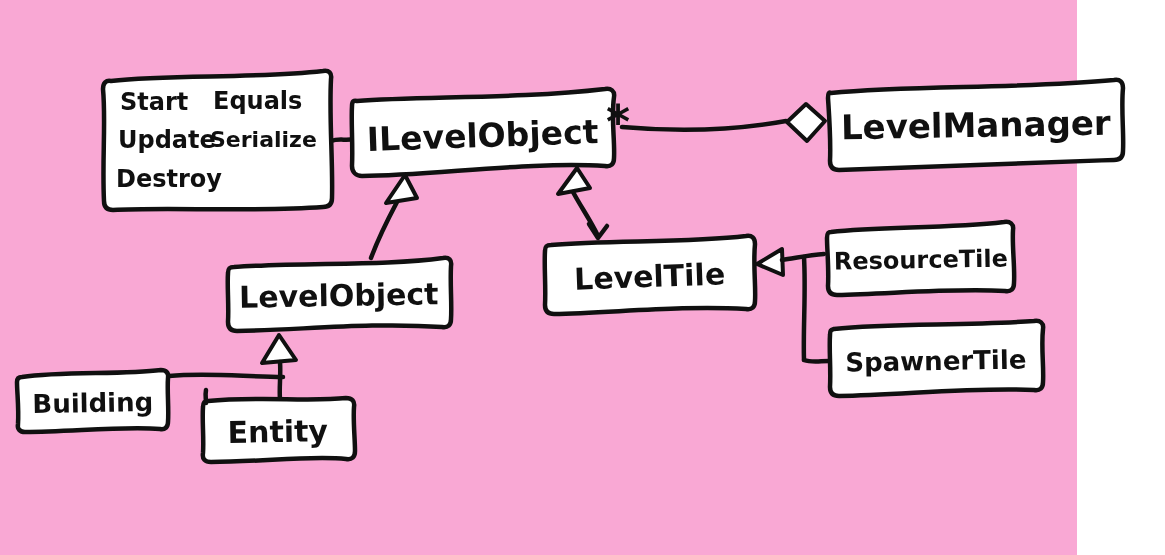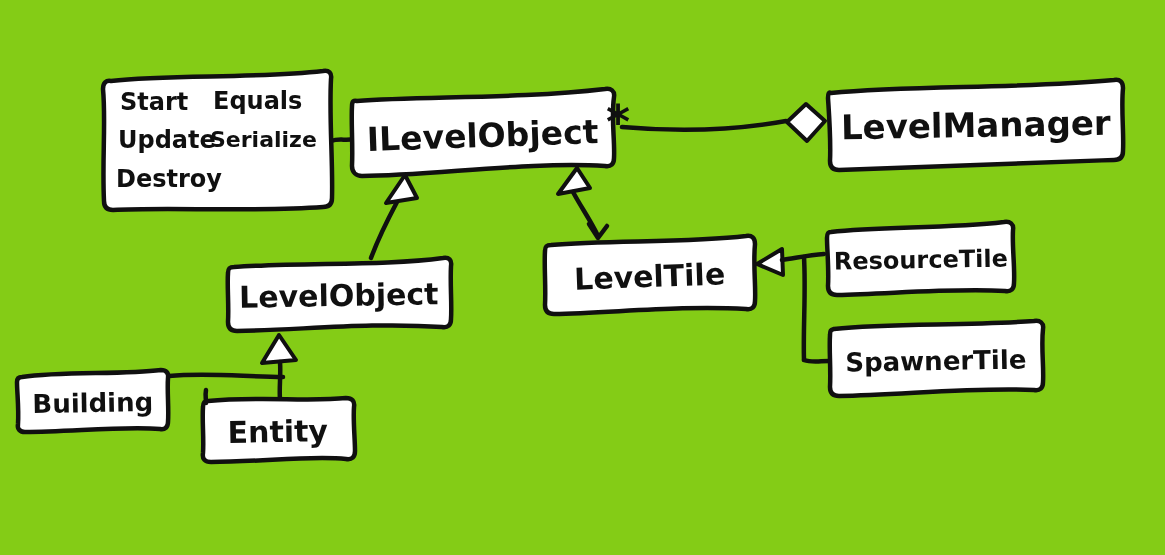--- a/index.html
+++ b/index.html
@@ -2,21 +2,21 @@
 <html><head>
 <meta charset="utf-8">
 <style>
   html, body {
     margin: 0; padding: 0;
     width: 1165px; height: 555px;
     background: #ffffff;
     overflow: hidden;
     font-family: "DejaVu Sans", sans-serif;
   }
-  #canvas-wrap { position: relative; width: 1165px; height: 555px; background:#84cc16; }
+  #canvas-wrap { position: relative; width: 1077px; height: 555px; background:#f9a8d4; }
   svg { display:block; }
   .box   { fill:#ffffff; stroke:#101010; stroke-width:4.5; stroke-linecap:round; stroke-linejoin:round; }
   .stroke{ fill:none;    stroke:#101010; stroke-width:4.5; stroke-linecap:round; stroke-linejoin:round; }
   .head  { fill:#ffffff; stroke:#101010; stroke-width:4;   stroke-linecap:round; stroke-linejoin:round; }
   text   { fill:#101010; font-family:"DejaVu Sans", sans-serif; font-weight:600; }
   .t-mid { text-anchor:middle; }
 </style>
 </head>
 <body>
 

